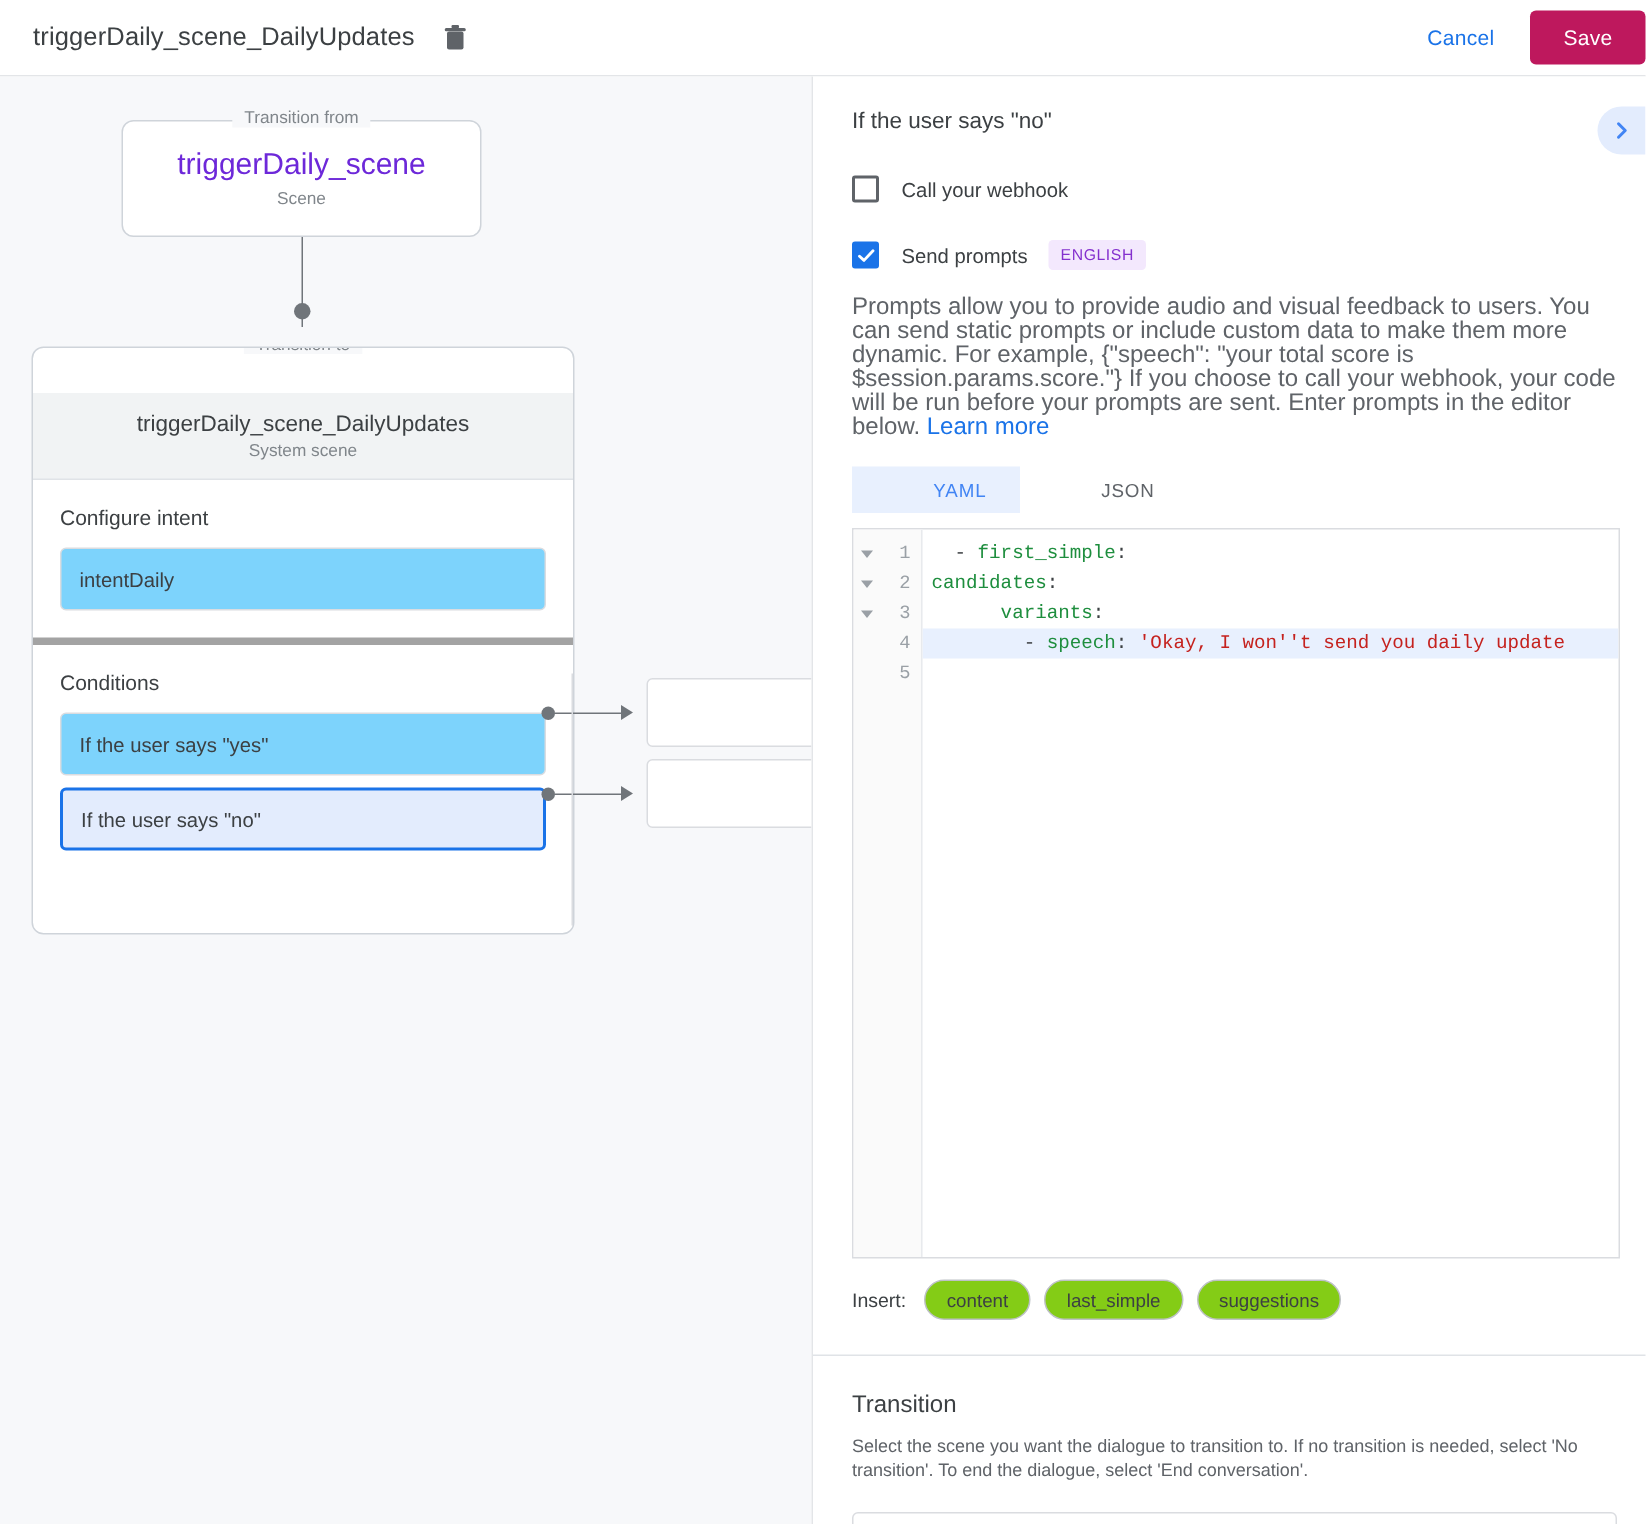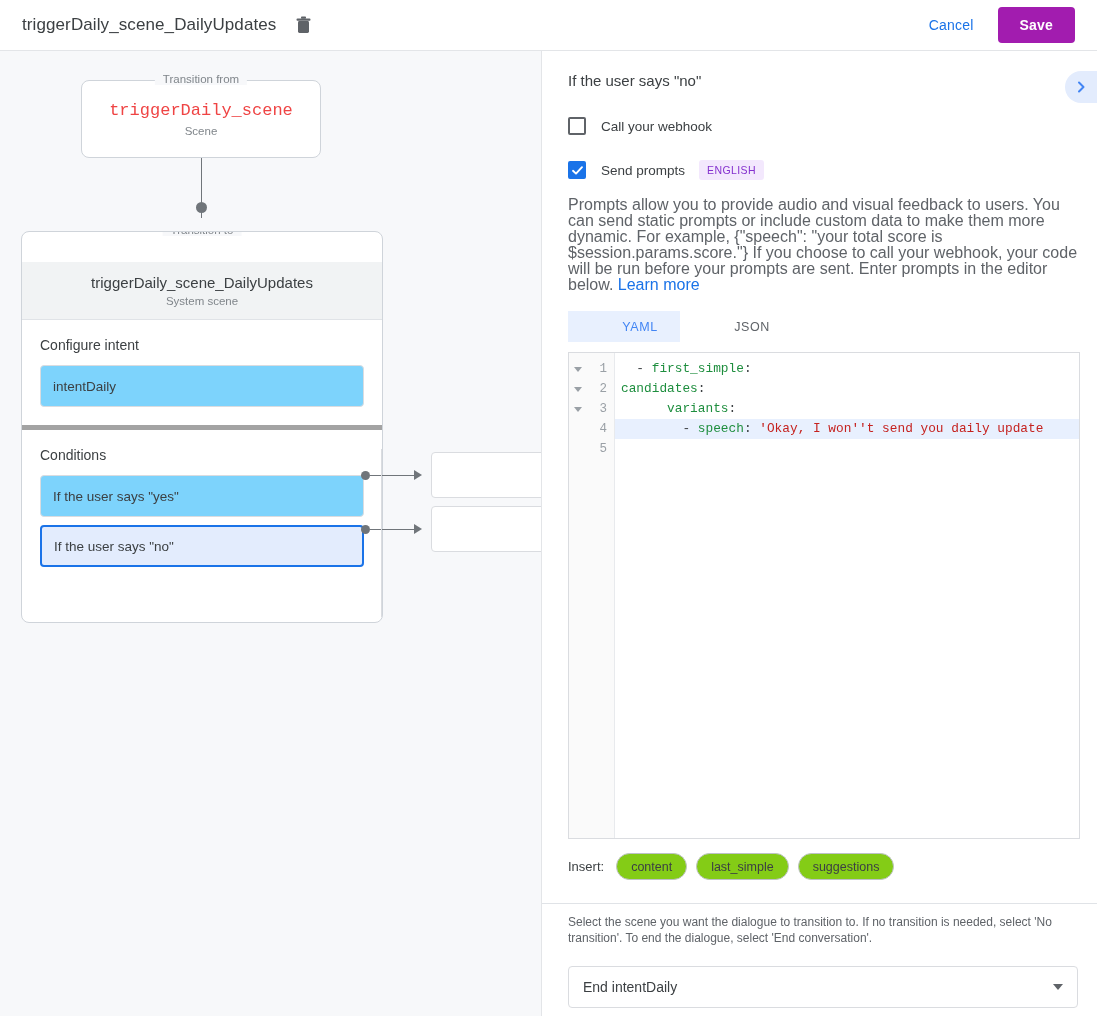--- a/index.html
+++ b/index.html
@@ -25,23 +25,23 @@
     cursor: pointer; border-radius: 50%;
   }
   .trash-btn svg { display:block; }
   .topbar-spacer { flex: 1; }
   .cancel-btn {
     color: #1a73e8; font-size: 14px; font-weight: 500; letter-spacing: .2px;
     background: none; border: none; cursor: pointer; padding: 8px 12px;
     font-family: inherit;
   }
   .save-btn {
-    margin-left: 12px; margin-right: 22px;
-    background: #a21caf; color: #fff; border: none; border-radius: 4px;
-    font-size: 14px; font-weight: 700; letter-spacing: .2px;
+    margin-left: 12px; 
+    background: #be185d; color: #fff; border: none; border-radius: 4px;
+    font-size: 14px; font-weight: 400; letter-spacing: .2px;
     padding: 0 22px; height: 36px; cursor: pointer; font-family: inherit;
   }
 
   
   .canvas {
     position: absolute; top: 51px; left: 0; width: 541px; height: 965px;
     background: #f7f8fa; overflow: hidden;
   }
 
   .fieldset {
@@ -53,21 +53,21 @@
     background: #f7f8fa; padding: 0 8px;
     font-size: 11.5px; color: #80868b; white-space: nowrap;
   }
 
   
   .from-box {
     left: 81px; top: 29px; width: 240px; height: 78px;
     background: #ffffff;
     display: flex; flex-direction: column; align-items: center; justify-content: center;
   }
-  .from-box .node-title { font-size: 17px; color: #ef4444; font-family: Liberation Mono, monospace; }
+  .from-box .node-title { font-size: 20px; color: #6d28d9; }
   .from-box .node-sub { font-size: 11.5px; color: #80868b; margin-top: 5px; }
 
   
   .arrow-line {
     position: absolute; left: 201px; top: 107px; width: 1px; height: 60px;
     background: #70757a;
   }
   .arrow-dot {
     position: absolute; left: 196px; top: 151px; width: 11px; height: 11px;
     border-radius: 50%; background: #70757a;
@@ -365,19 +365,20 @@
       <div class="insert-label">Insert:</div>
       <div class="pill">content</div>
       <div class="pill">last_simple</div>
       <div class="pill">suggestions</div>
     </div>
   </div>
 
   <div class="divider"></div>
 
   <div class="panel-inner">
+    <div class="trans-title">Transition</div>
     <div class="trans-desc">Select the scene you want the dialogue to transition to. If no transition is needed, select 'No transition'. To end the dialogue, select 'End conversation'.</div>
     <div class="select">
       <div class="select-value">End intentDaily</div>
       <div class="caret"></div>
     </div>
   </div>
 </div>
 
 </body></html>

